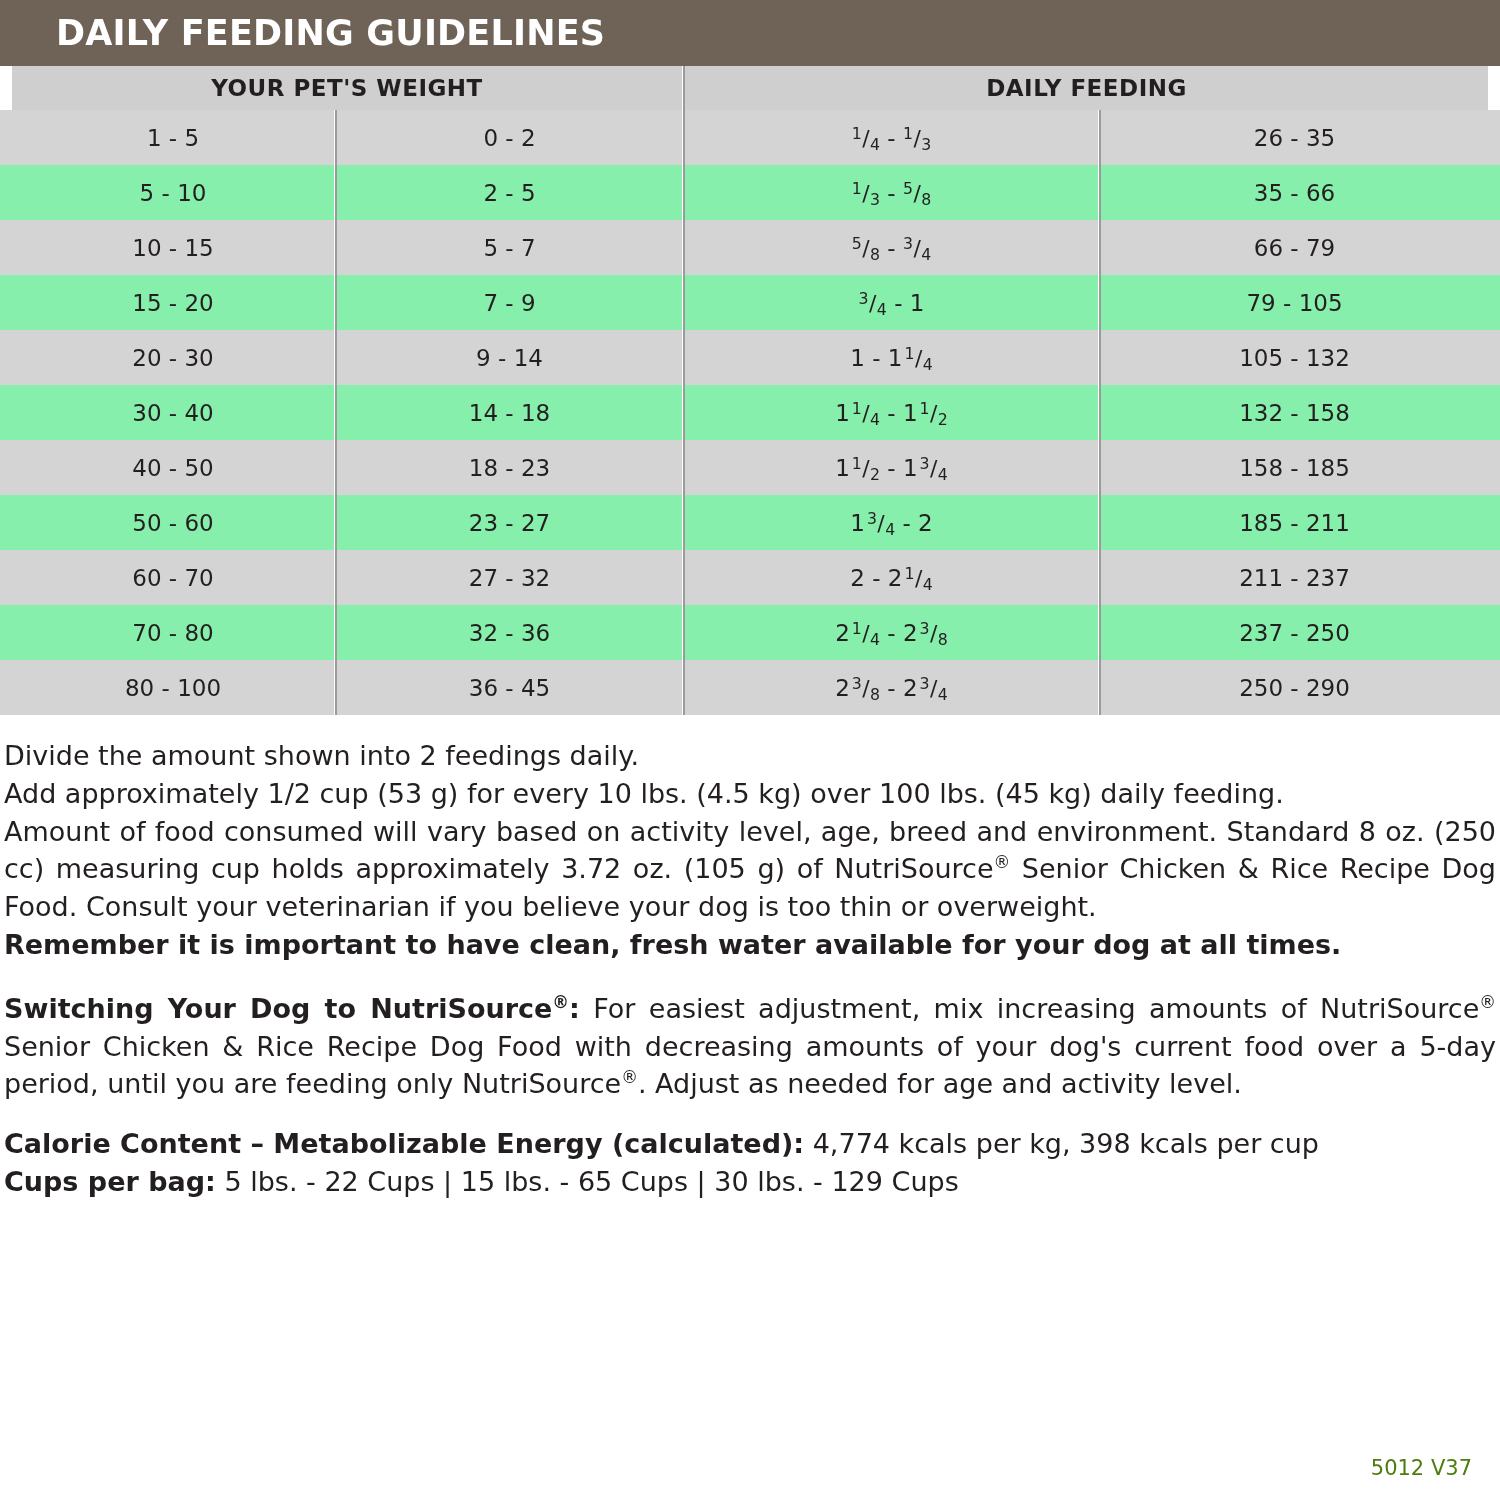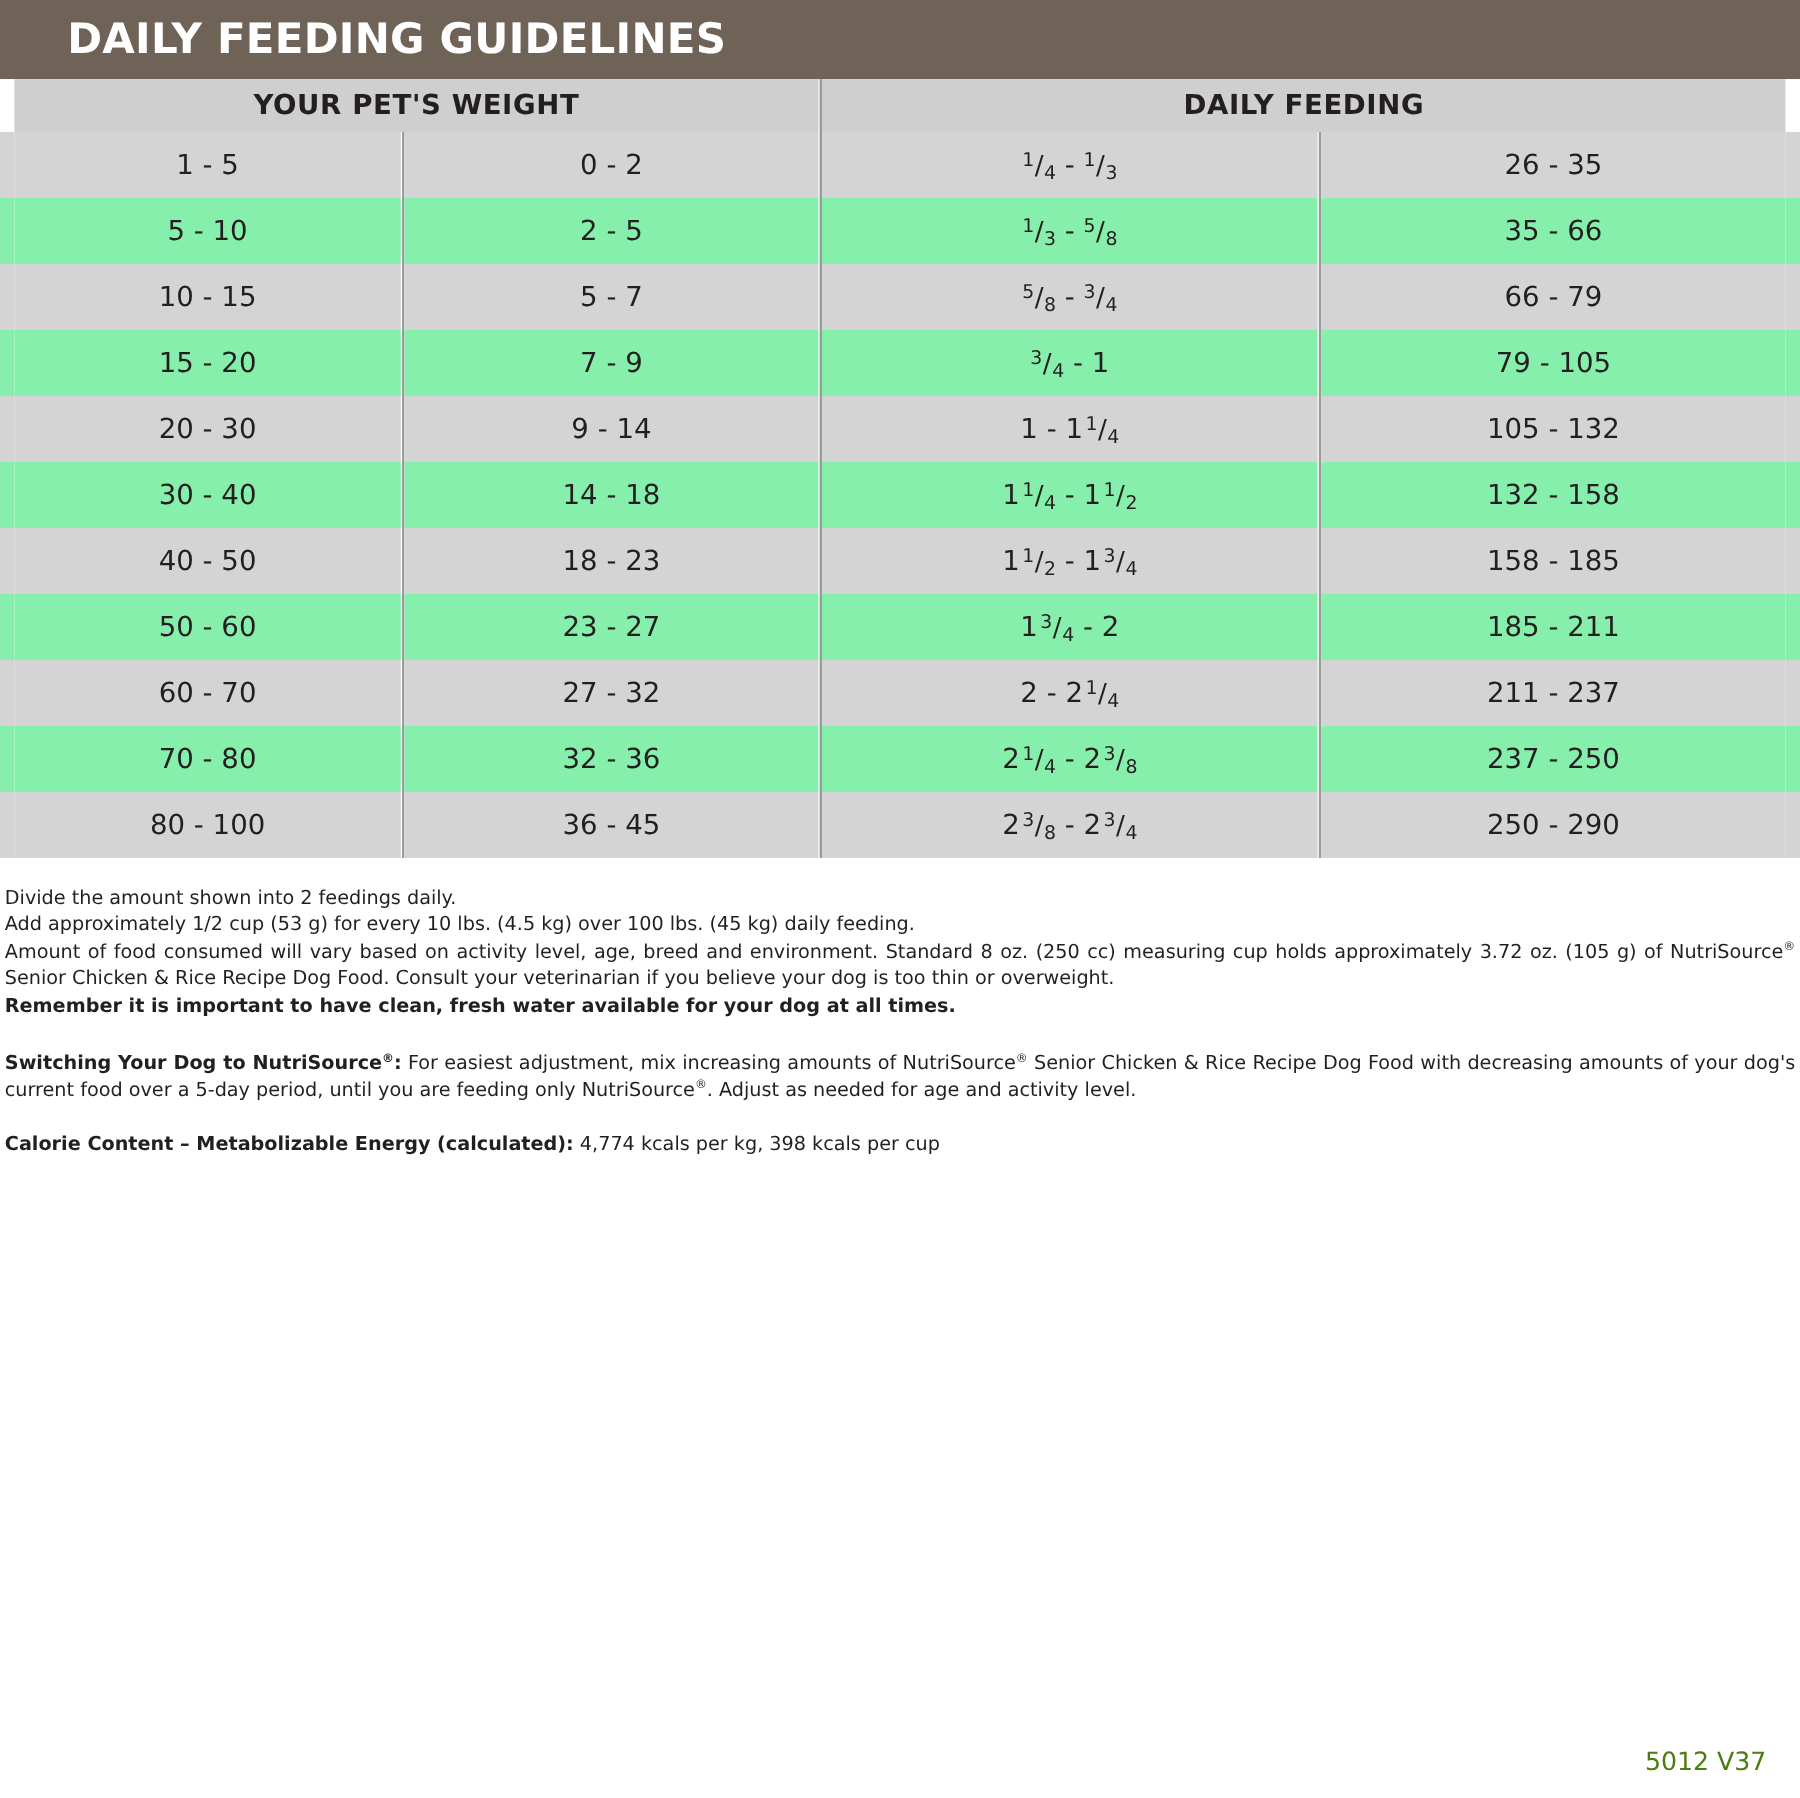--- a/index.html
+++ b/index.html
@@ -122,21 +122,21 @@
   .whole { margin-right: 2px; }
 
   
   .notes {
     padding: 22px 4px 0 4px;
     box-sizing: border-box;
     width: 1500px;
   }
   .notes p {
     margin: 0;
-    font-size: 16px;
+    font-size: 27px;
     line-height: 1.40;
     color: #231f20;
   }
   .notes p.just {
     text-align: justify;
   }
   .notes .bold { font-weight: bold; }
   .gap { height: 26px; }
   .gap-sm { height: 22px; }
   sup.reg {
@@ -393,15 +393,16 @@
   <p class="just"><span>Amount of food consumed will vary based on activity level, age, breed and environment. Standard 8 oz. (250 cc) measuring cup holds approximately 3.72 oz. (105 g) of NutriSource</span><sup class="reg">®</sup><span> Senior Chicken &amp; Rice Recipe Dog Food. Consult your veterinarian if you believe your dog is too thin or overweight.</span></p>
   <p class="bold">Remember it is important to have clean, fresh water available for your dog at all times.</p>
 
   <div class="gap"></div>
 
   <p class="just"><span class="bold">Switching Your Dog to NutriSource</span><sup class="reg bold">®</sup><span class="bold">:</span><span> For easiest adjustment, mix increasing amounts of NutriSource</span><sup class="reg">®</sup><span> Senior Chicken &amp; Rice Recipe Dog Food with decreasing amounts of your dog's current food over a 5-day period, until you are feeding only NutriSource</span><sup class="reg">®</sup><span>. Adjust as needed for age and activity level.</span></p>
 
   <div class="gap-sm"></div>
 
   <p><span class="bold">Calorie Content – Metabolizable Energy (calculated):</span><span> 4,774 kcals per kg, 398 kcals per cup</span></p>
+  <p><span class="bold">Cups per bag:</span><span> 5 lbs. - 22 Cups  |  15 lbs. -  65 Cups  |  30 lbs. -  129 Cups</span></p>
 </div>
 
 <div class="footer-code">5012 V37</div>
 
 </body></html>

